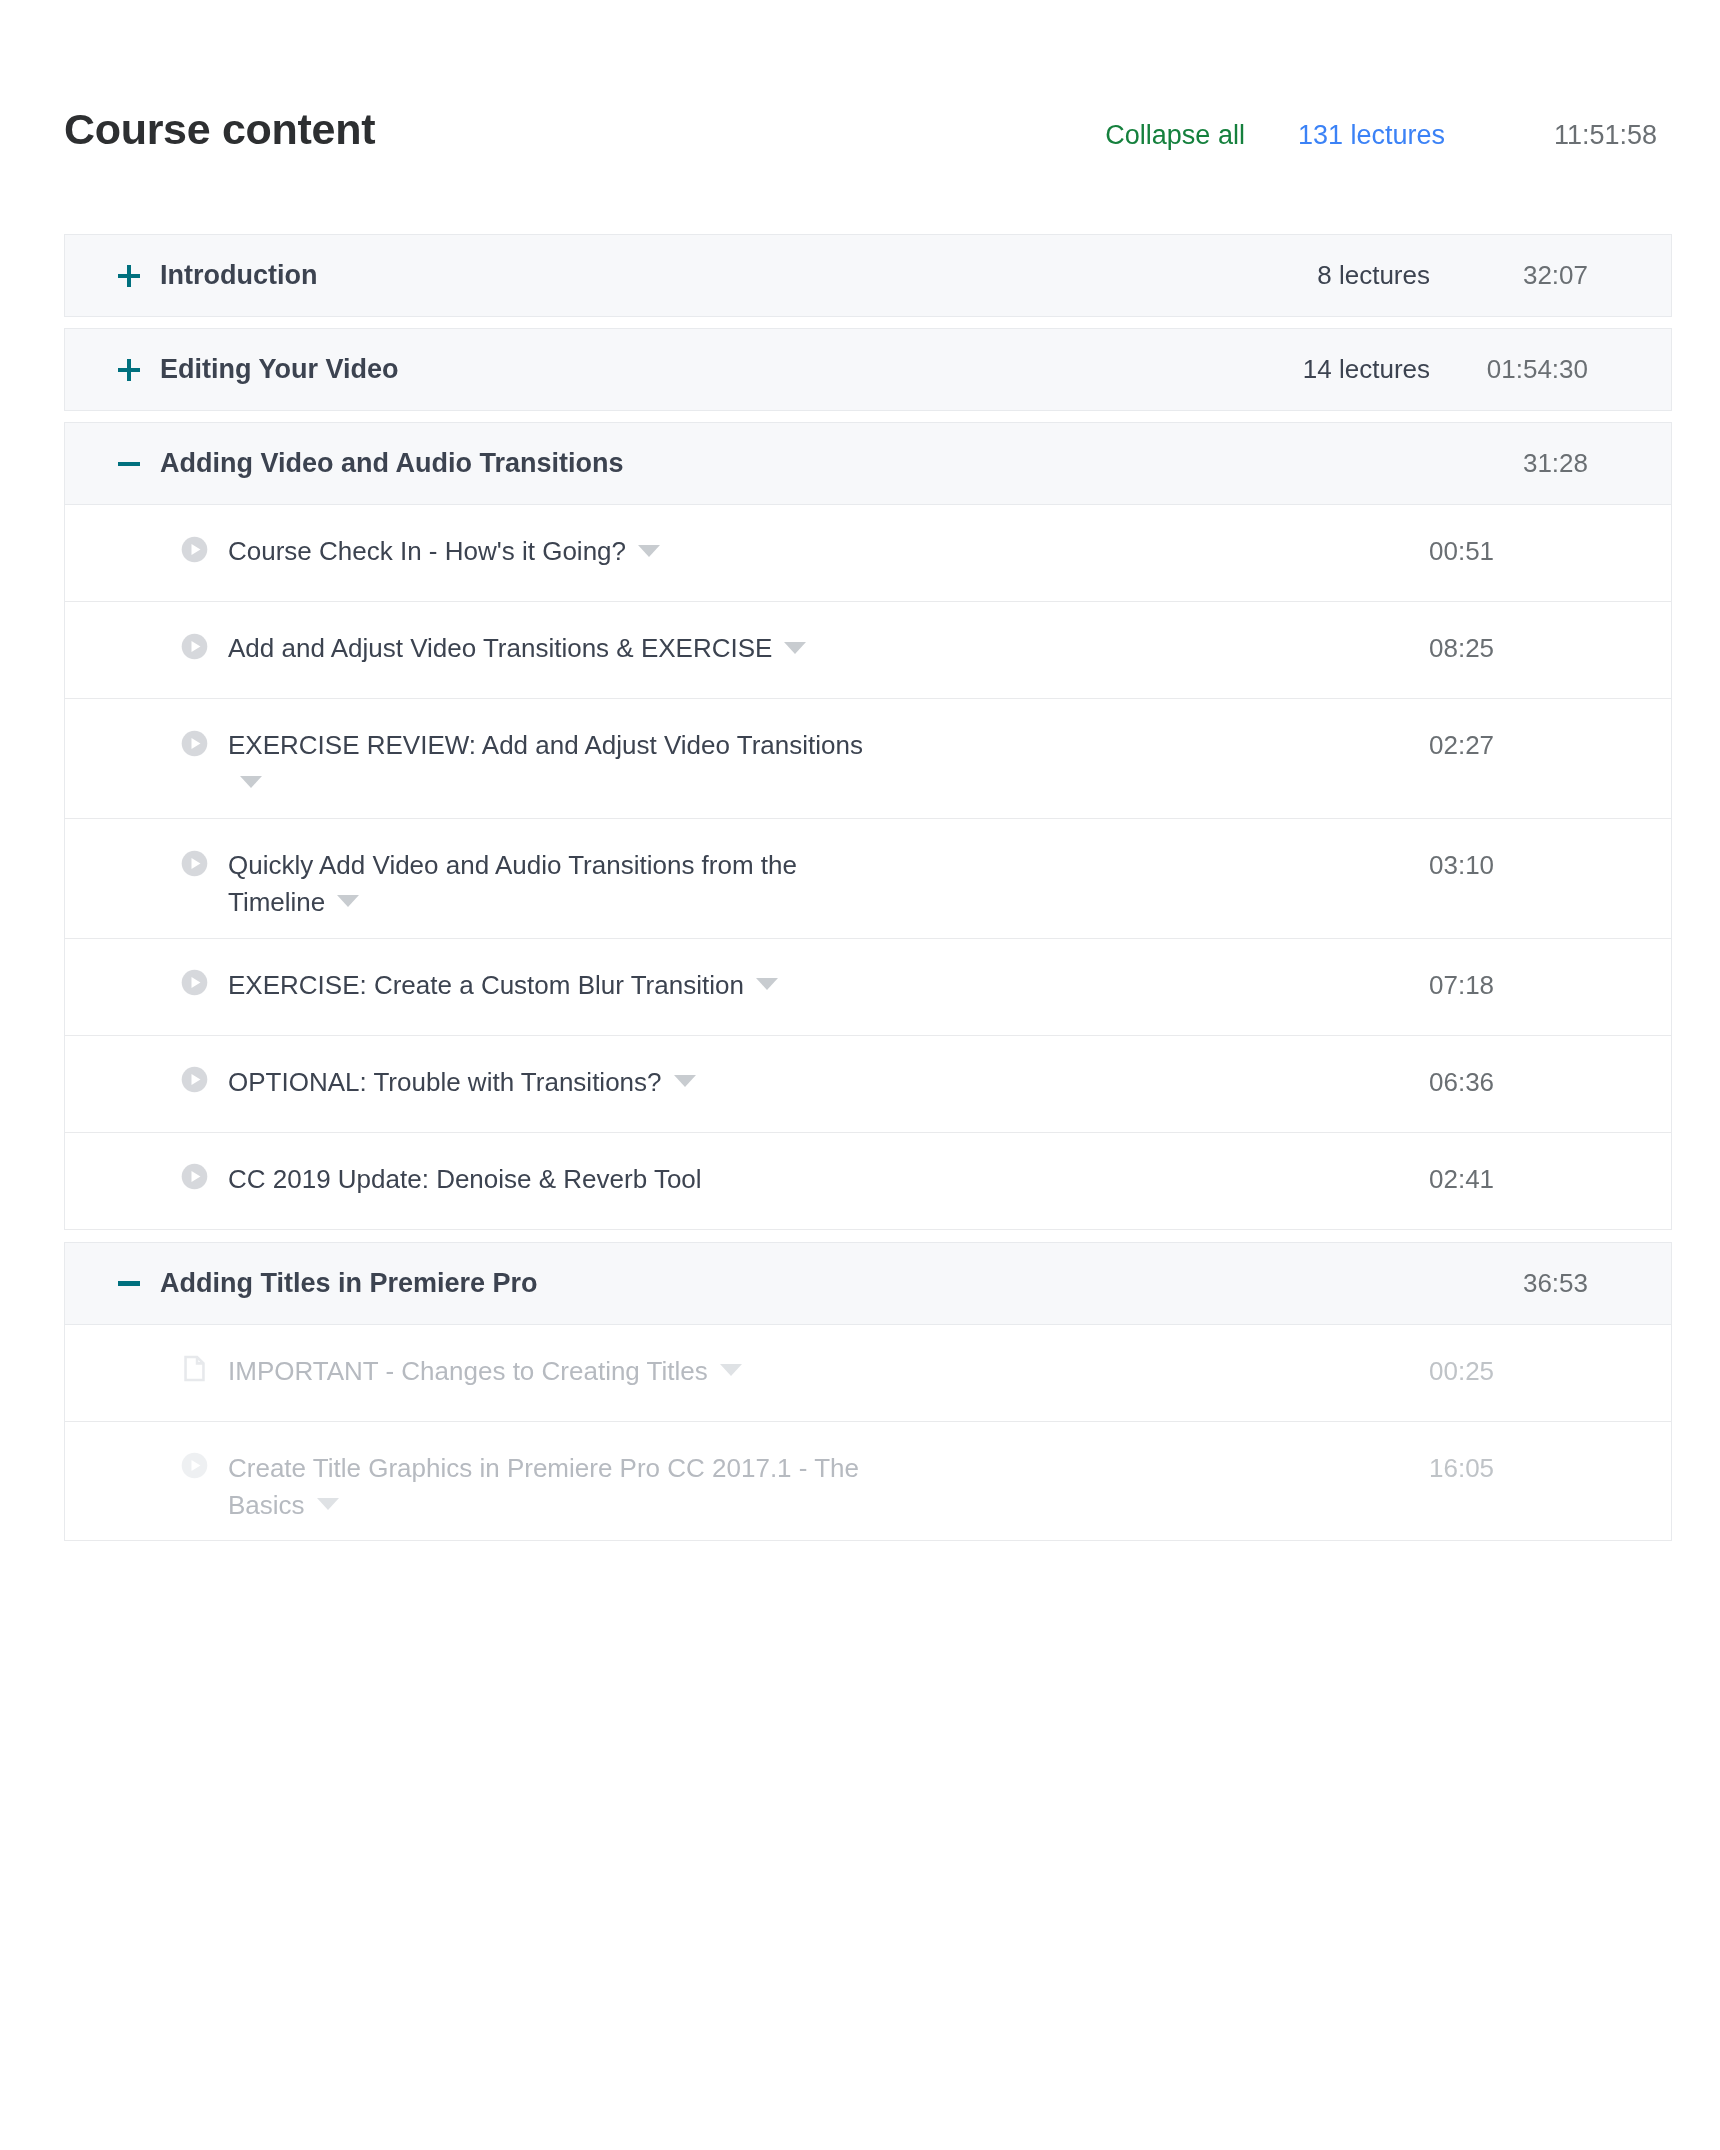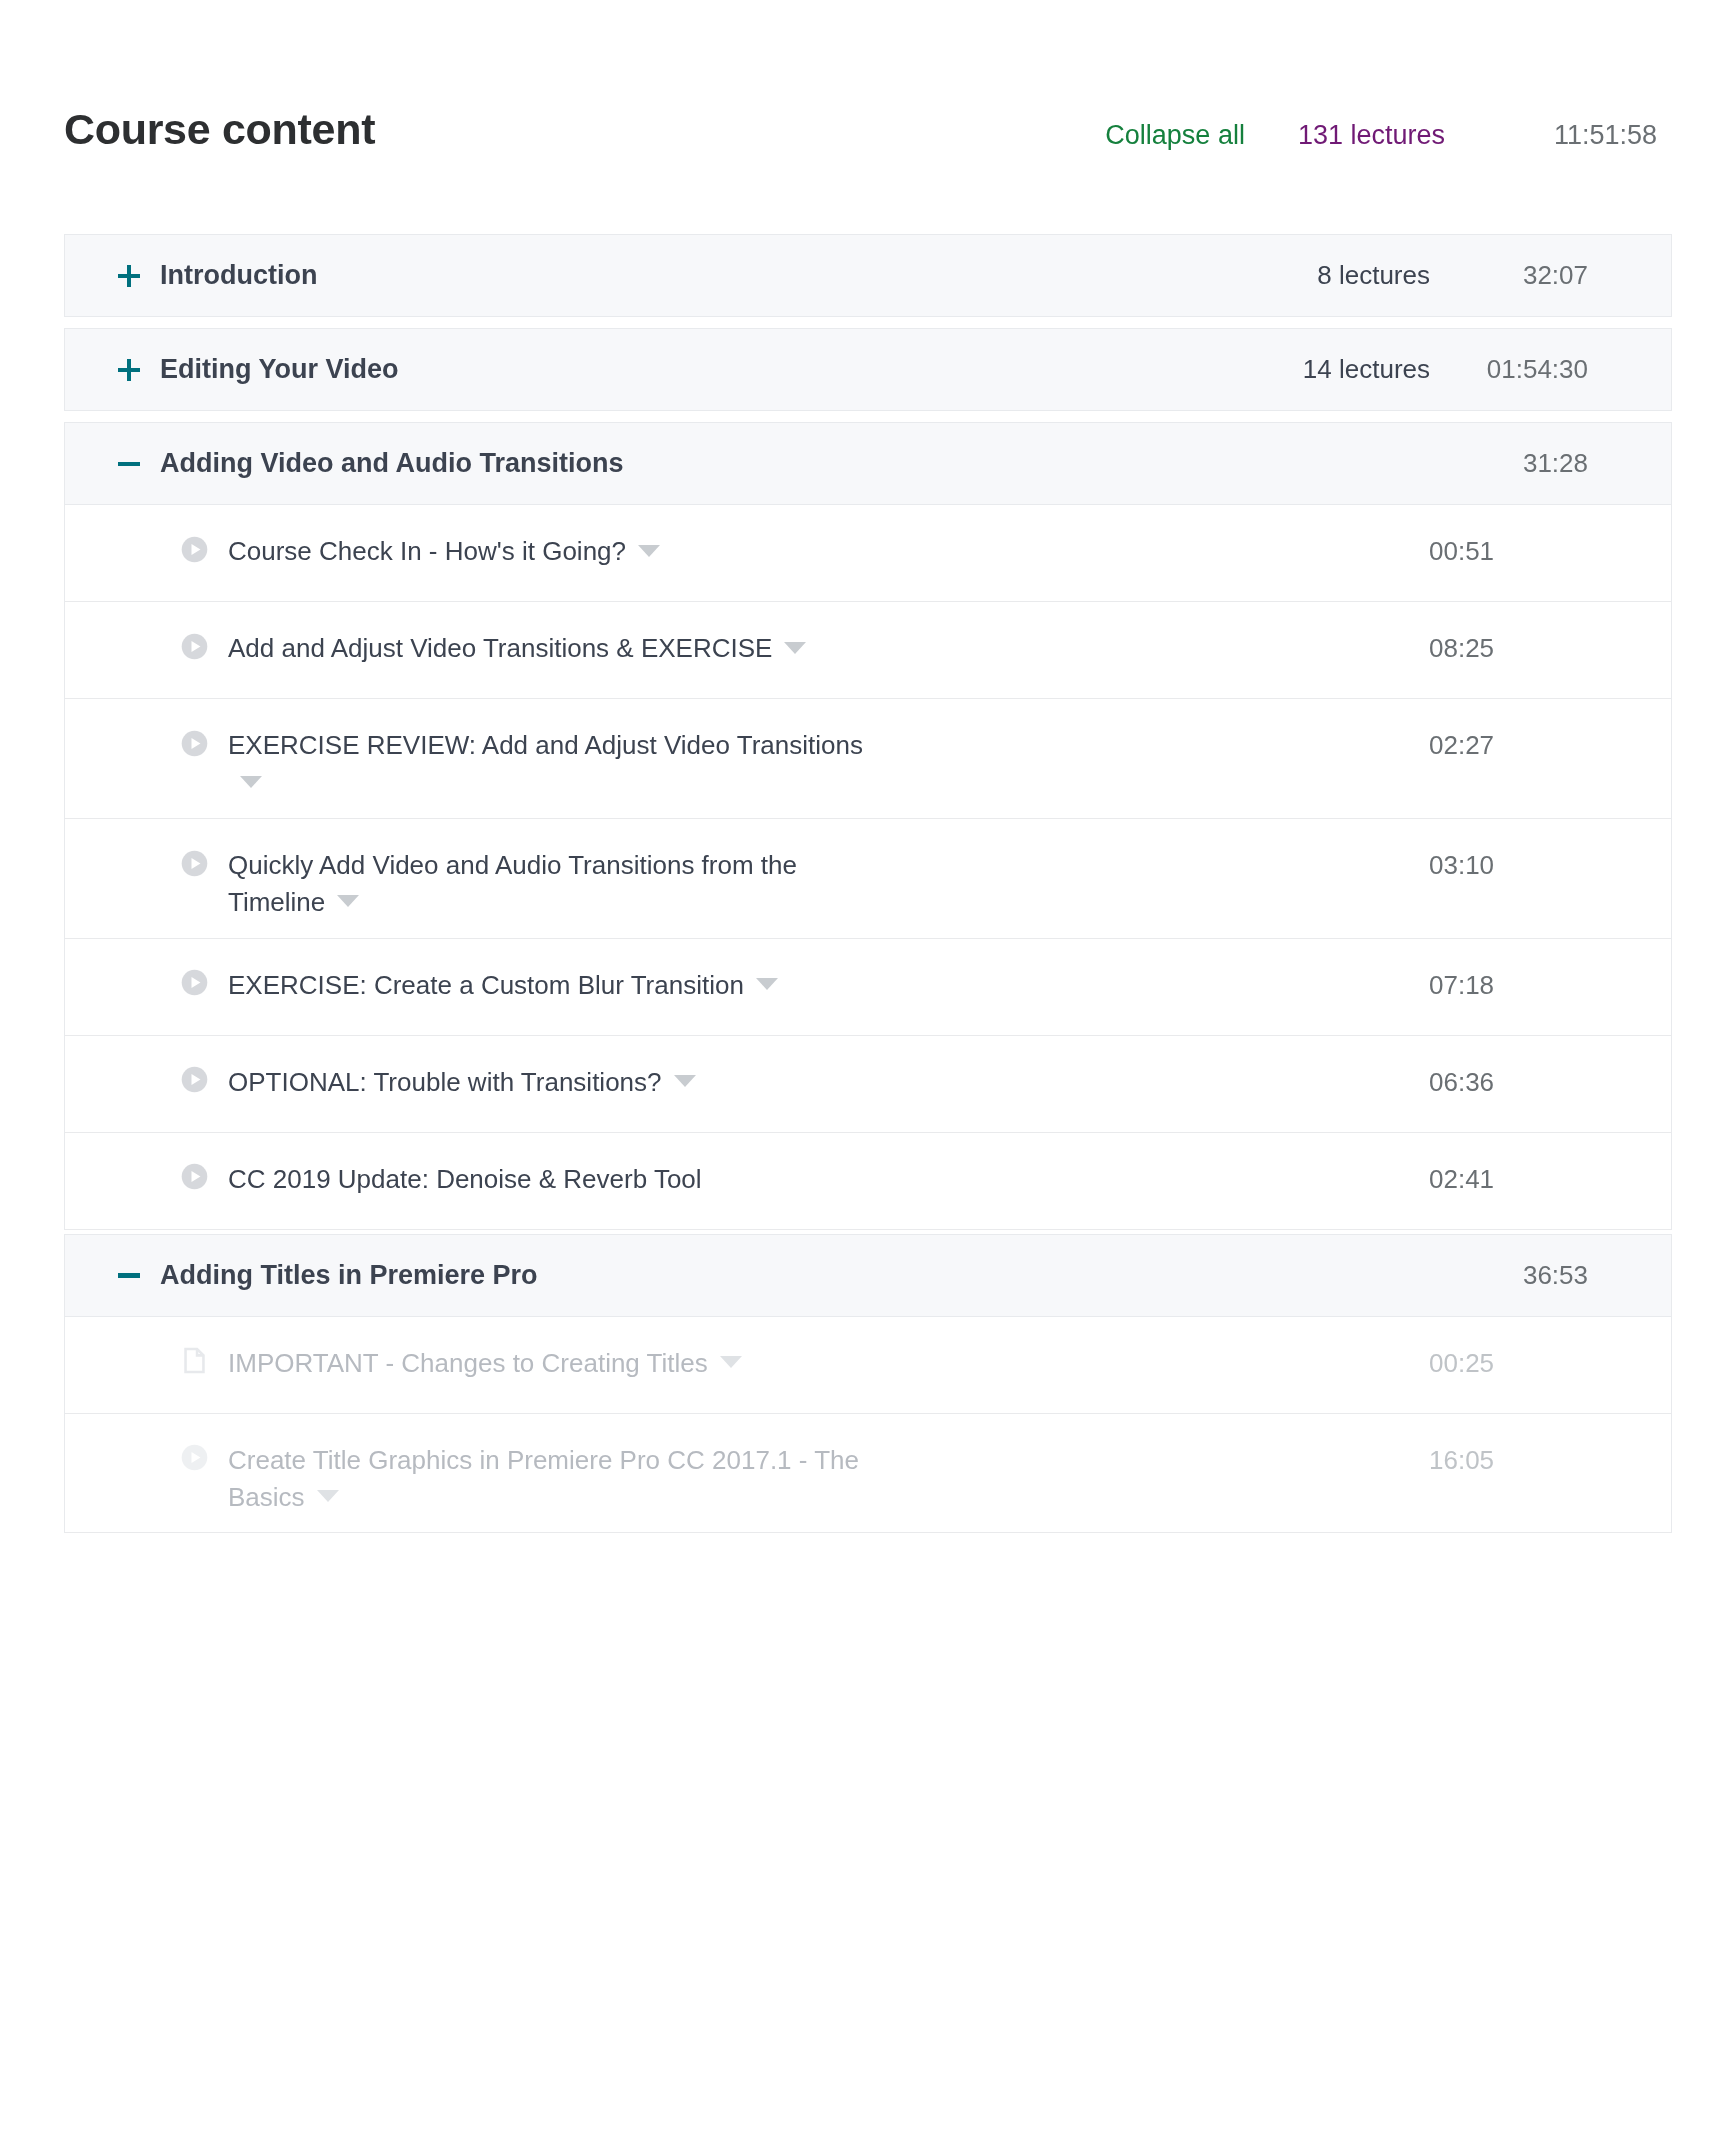--- a/index.html
+++ b/index.html
@@ -44,21 +44,21 @@
   }
   .collapse-all {
     font-size: 27px;
     color: #15803d;
     font-weight: 400;
     cursor: pointer;
     line-height: 1;
   }
   .lectures-count {
     font-size: 27px;
-    color: #701a75;
+    color: #3b82f6;
     margin-left: 53px;
     line-height: 1;
   }
   .total-time {
     font-size: 27px;
     color: #6a6f73;
     margin-left: 53px;
     line-height: 1;
     width: 159px;
     text-align: right;
@@ -68,21 +68,21 @@
   .accordion {
     position: absolute;
     left: 64px;
     top: 234px;
     width: 1608px;
   }
 
   .section {
     margin-bottom: 11px;
   }
-  .section.expanded { margin-bottom: 4px; }
+  .section.expanded { margin-bottom: 12px; }
 
   
   .section-head {
     position: relative;
     background: #f7f8fa;
     border: 0.9px solid #e8eaed;
     height: 83px;
     display: flex;
     align-items: center;
     padding: 0 0 0 52px;

